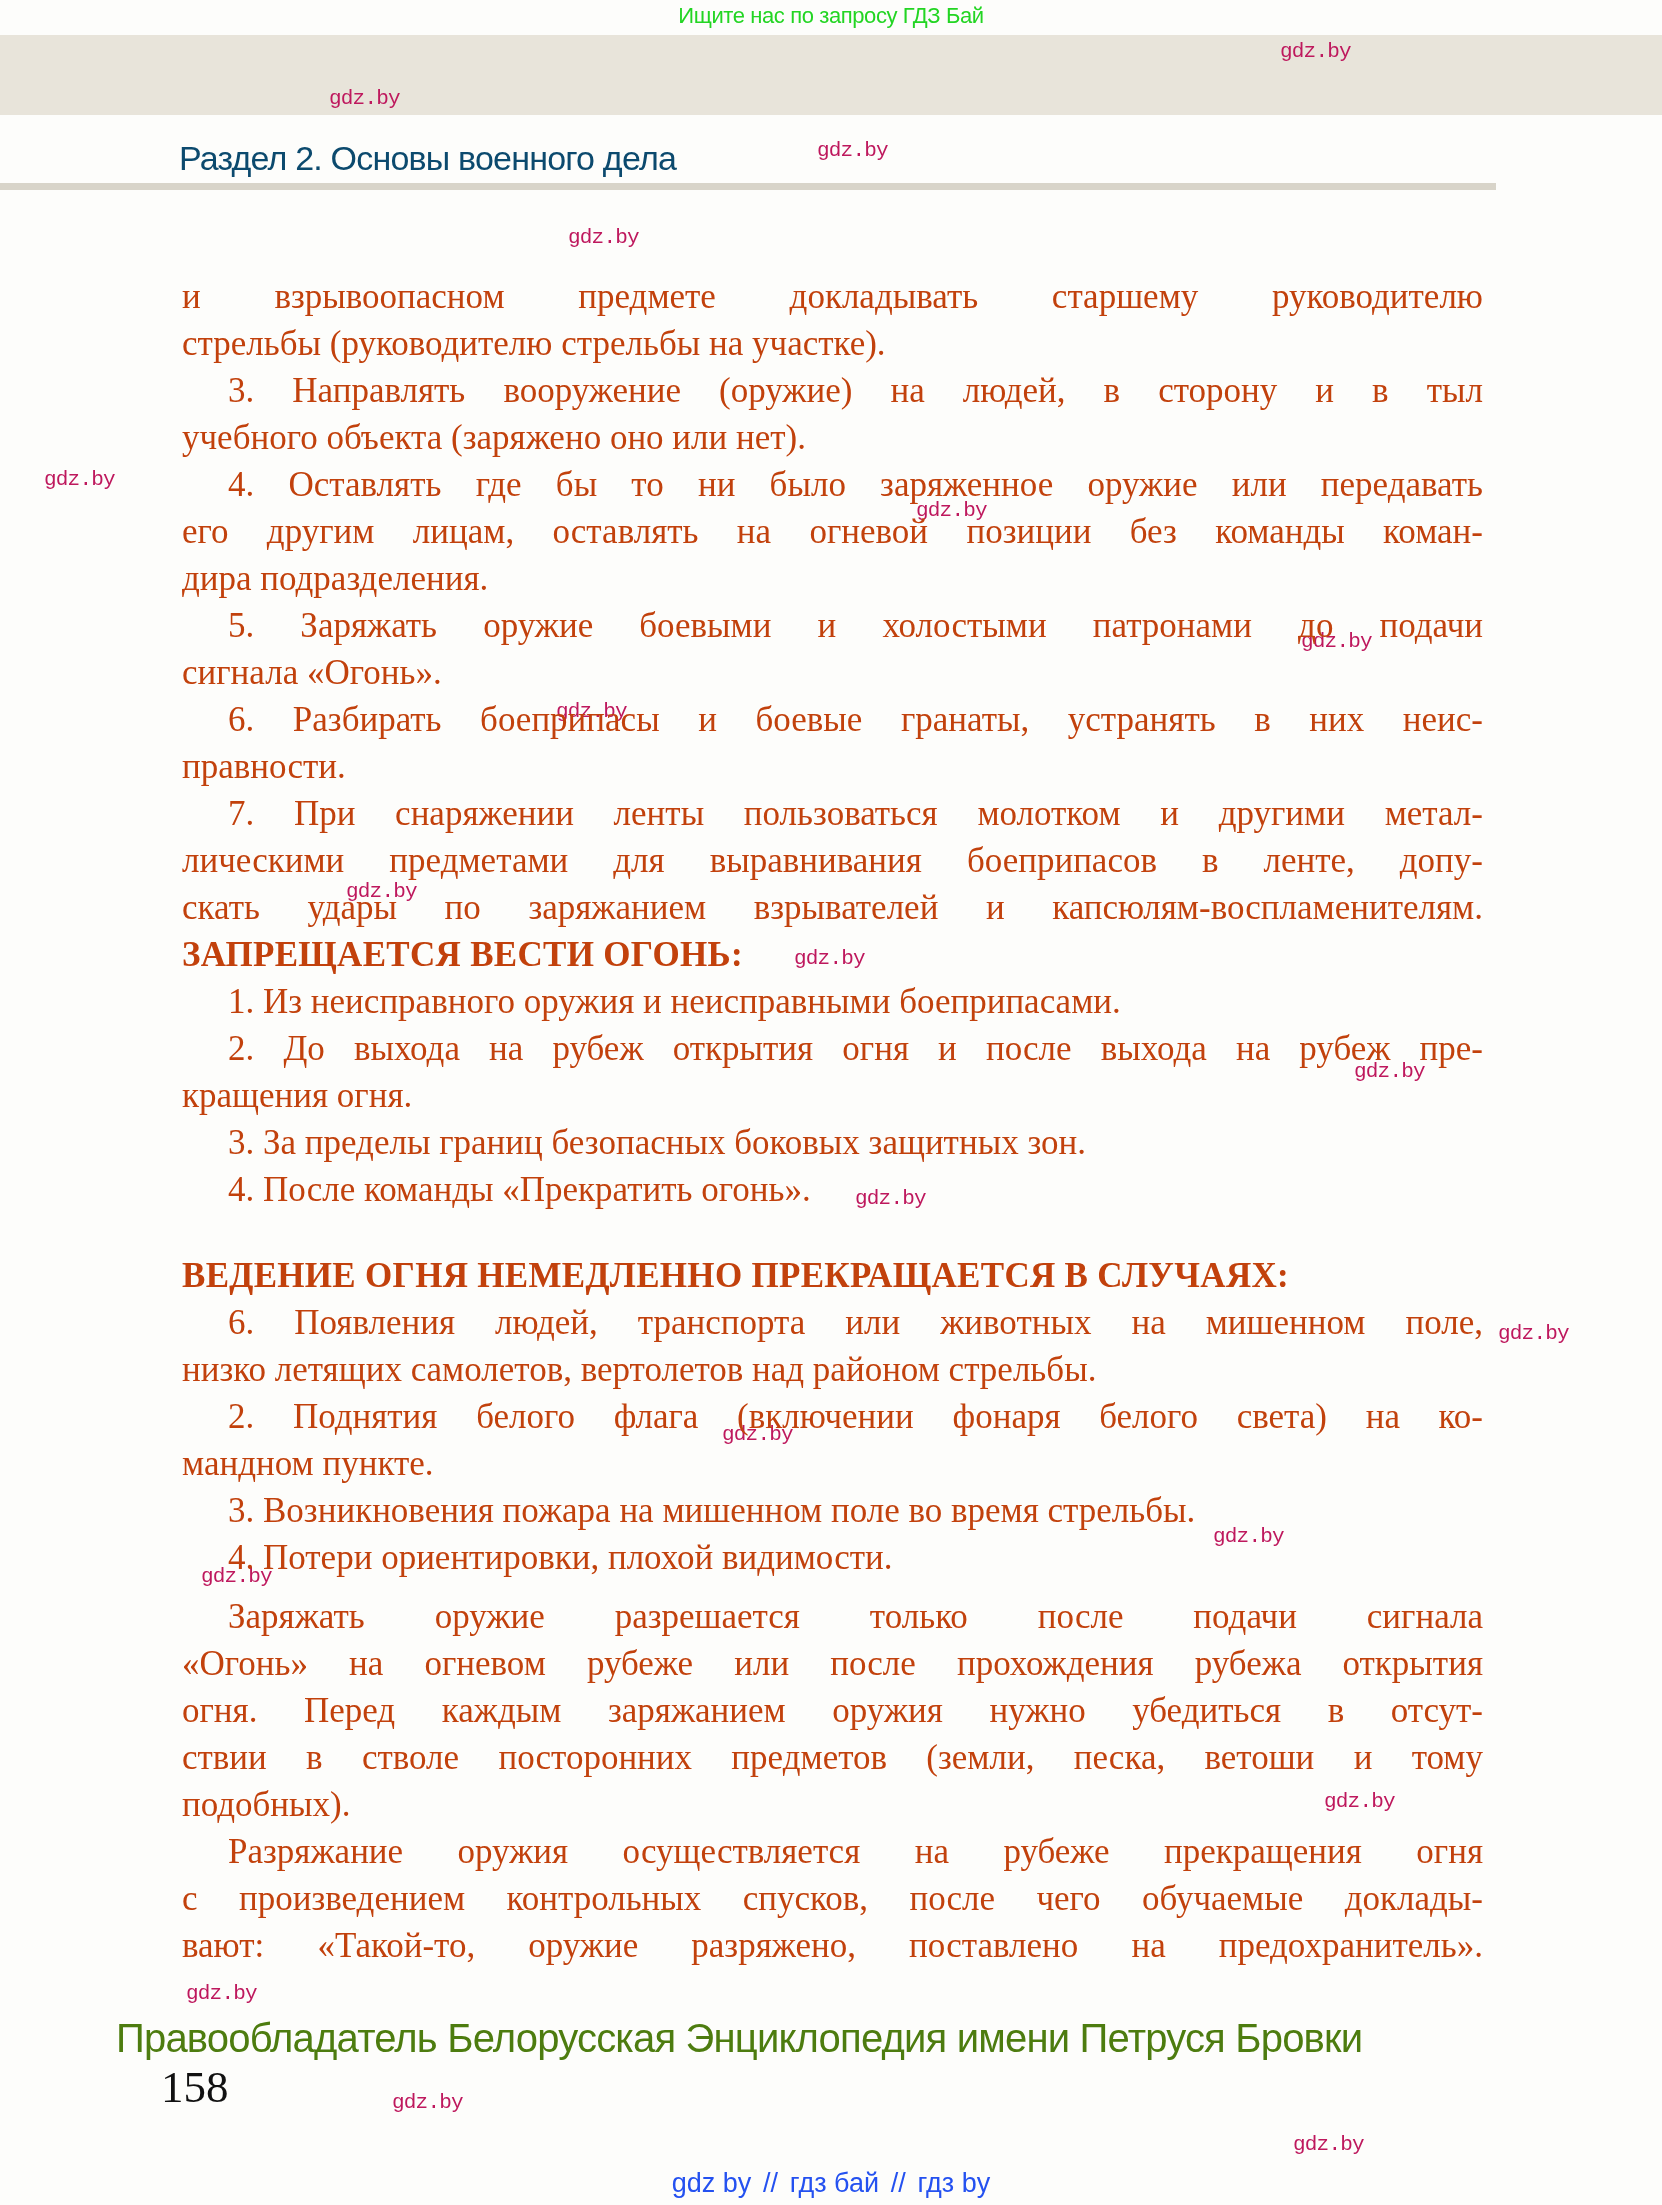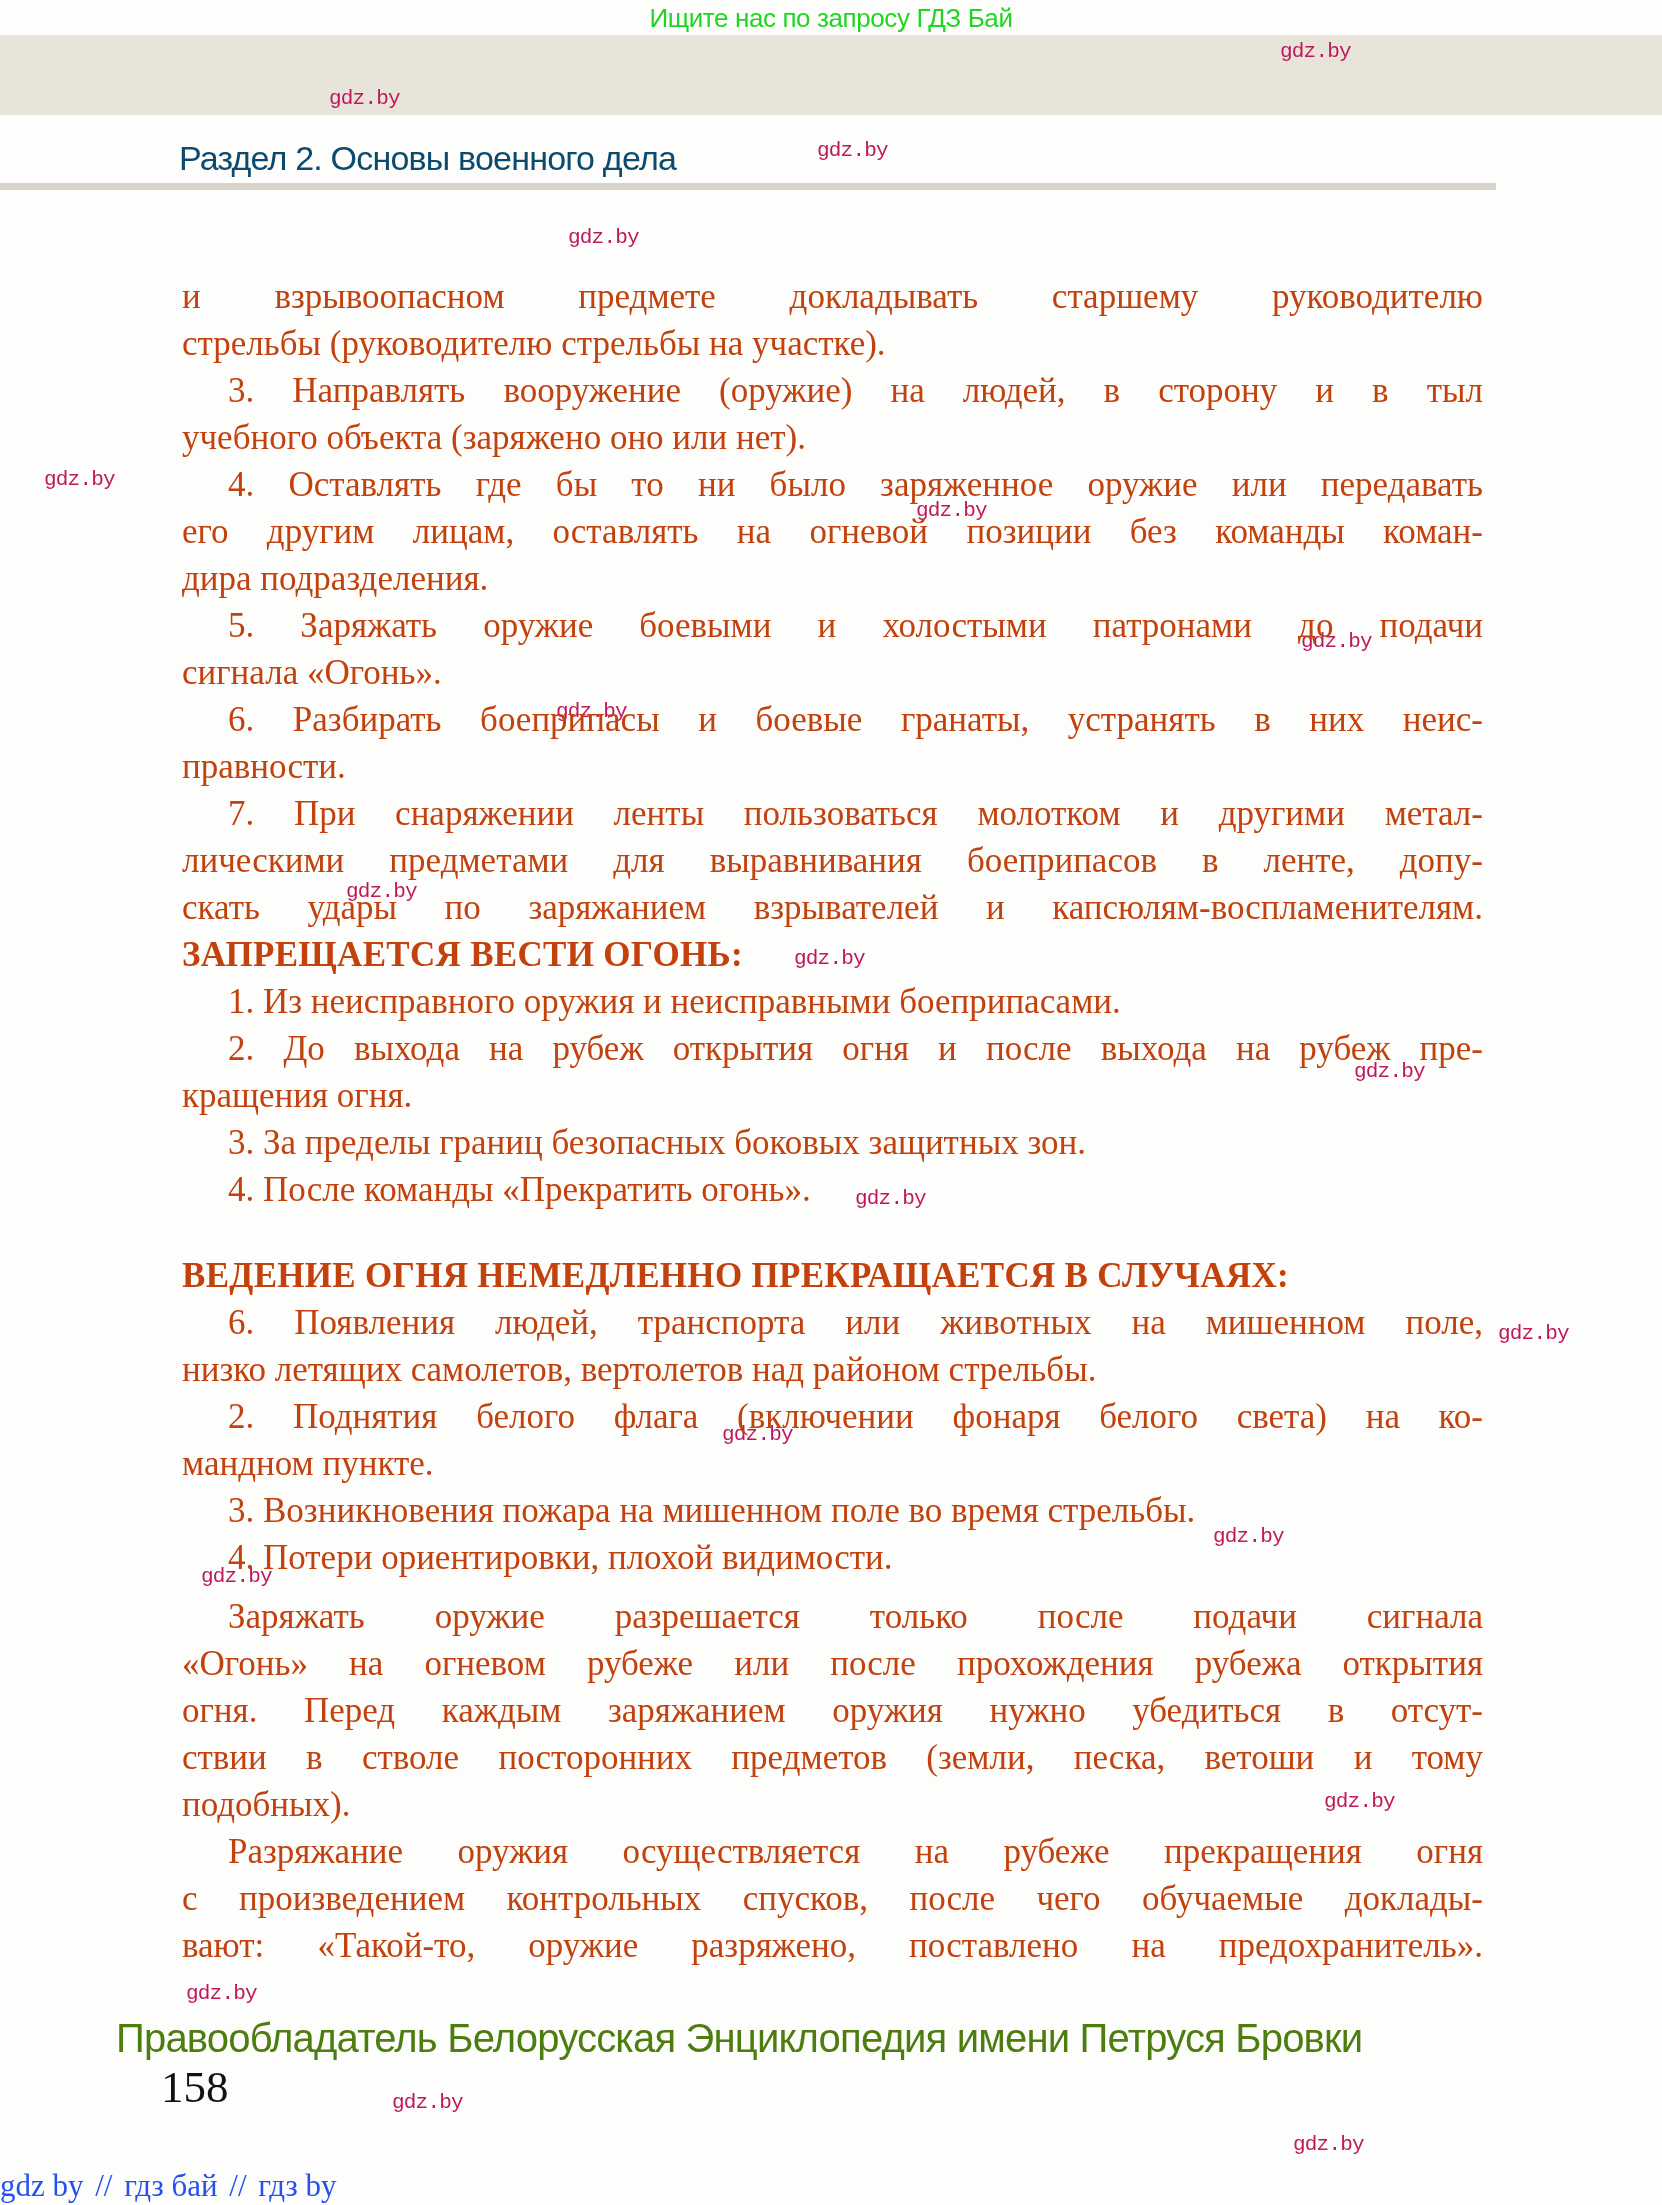--- a/index.html
+++ b/index.html
@@ -1,38 +1,38 @@
 <!DOCTYPE html>
 <html style="font-size:13.4px"><head>
 <meta charset="utf-8">
 <style>
   html,body{margin:0;padding:0;background:#ffffff;}
   .page{position:relative;width:1662px;height:2205px;background:#fdfdfb;overflow:hidden;
         font-family:"Liberation Serif",serif;}
   .green-banner{position:absolute;top:3.4px;left:0;right:0;text-align:center;
-        font-family:"Liberation Sans",sans-serif;font-size:26px;color:#23d523;letter-spacing:-0.4px;}
+        font-family:"Liberation Sans",sans-serif;font-size:22px;color:#23d523;letter-spacing:-0.4px;}
   .beige-band{position:absolute;top:35px;left:0;width:100%;height:80px;background:#e8e4da;}
   .section-title{position:absolute;left:179px;top:139px;
         font-family:"Liberation Sans",sans-serif;font-size:34px;color:#0c4a6e;letter-spacing:-0.8px;white-space:nowrap;}
   .divider{position:absolute;left:0;top:183px;width:1496px;height:6.7px;background:#d8d4c9;}
   .wm{position:absolute;font-family:Liberation Mono, monospace;font-size:21px;color:#be185d;
         letter-spacing:-0.8px;white-space:nowrap;}
   .text-col{position:absolute;left:182px;top:273px;width:1301px;
         font-size:35px;line-height:47px;color:#c2410c;}
   .ln{min-height:47px;}
   .j{text-align:justify;text-align-last:justify;}
   .ind{text-indent:46px;}
   .hd{font-weight:bold;letter-spacing:0.3px;}
   .ga{margin-top:39px;}
   .gb{margin-top:12px;}
   .copyright{position:absolute;left:116px;top:2016px;font-family:"Liberation Sans",sans-serif;
         font-size:40px;color:#4d7c0f;letter-spacing:-0.8px;white-space:nowrap;}
   .page-number{position:absolute;left:161px;top:2061px;font-size:45px;color:#111;}
-  .footer-links{position:absolute;left:0;right:0;top:2168px;text-align:left;
-        font-family:Liberation Serif, serif;font-size:31px;color:#2451f0;}
+  .footer-links{position:absolute;left:0;right:0;top:2168px;text-align:center;
+        font-family:Liberation Sans, sans-serif;font-size:27px;color:#2451f0;}
   .footer-links .sep{margin:0 11.7px;}
   .footer-links a{color:#2451f0;text-decoration:none;}
 </style>
 </head>
 <body>
 
 <div class="page">
 
   <div class="green-banner">Ищите нас по запросу ГДЗ Бай</div>
   <div class="beige-band"></div>

